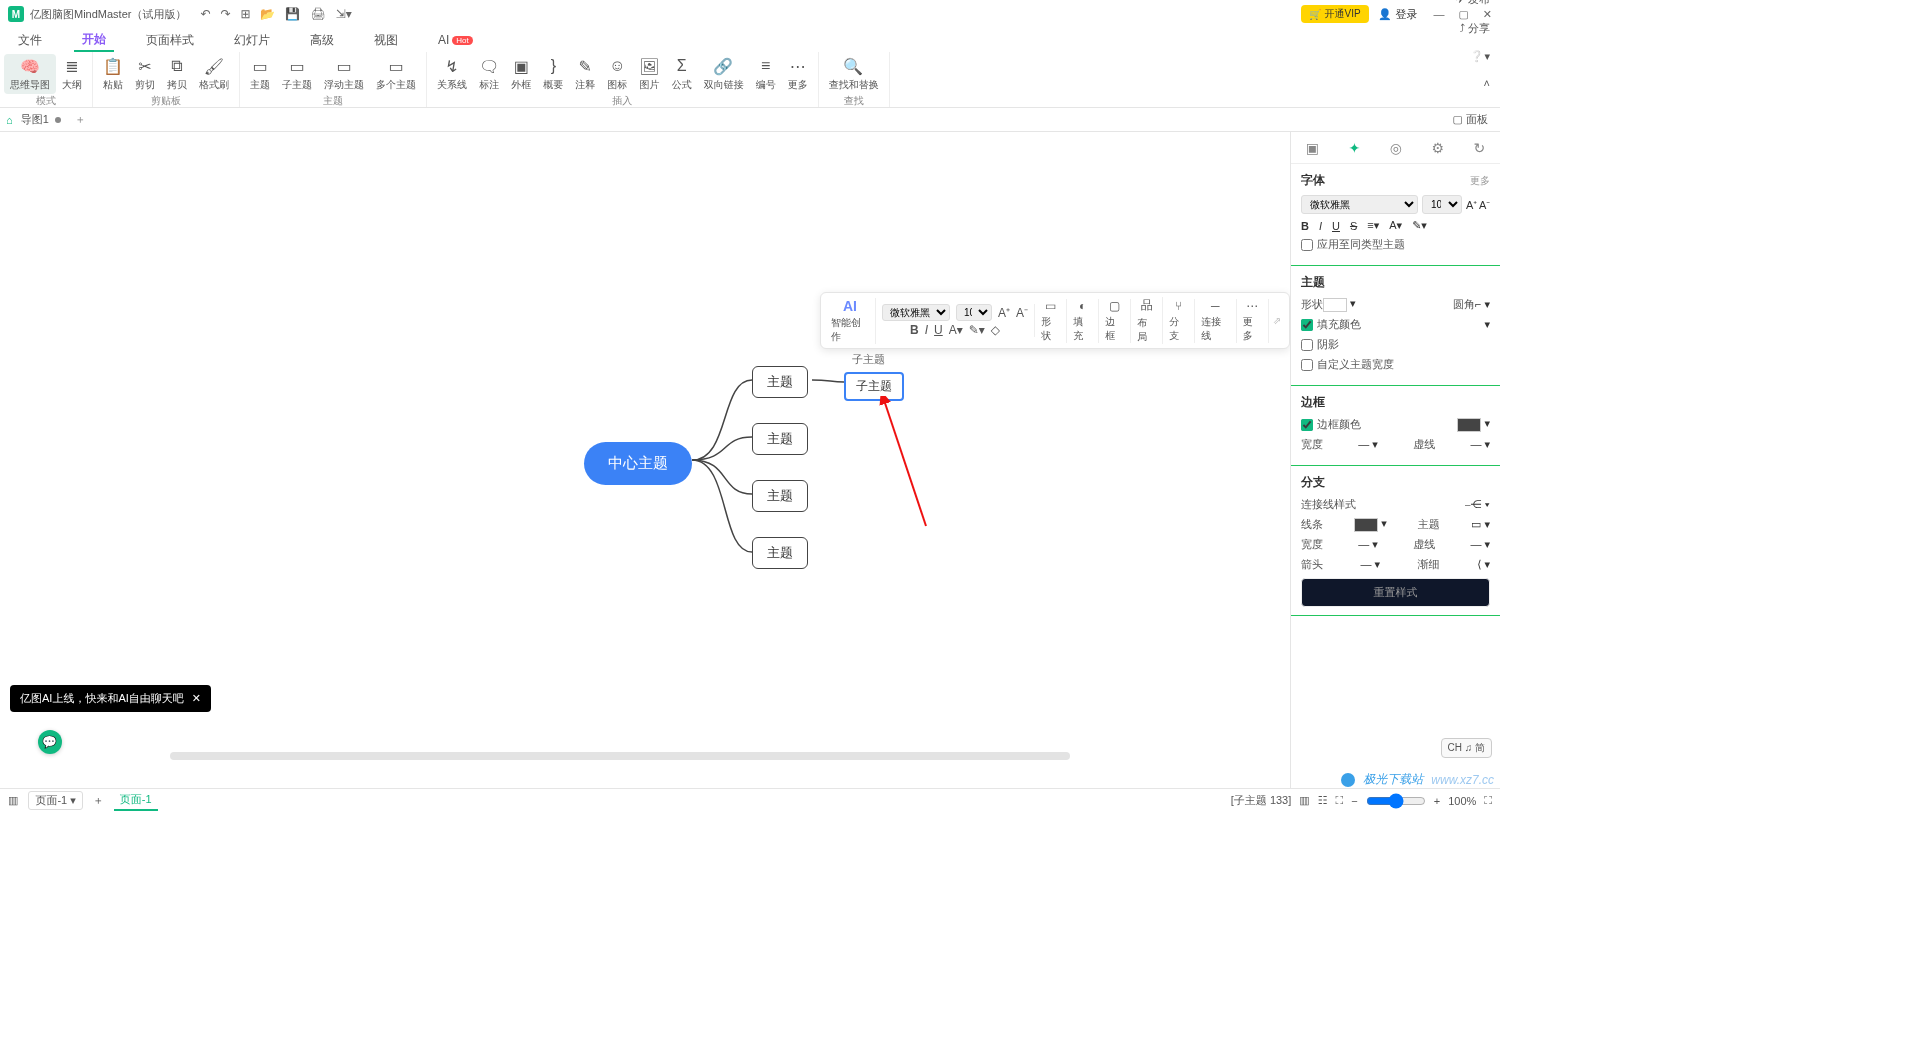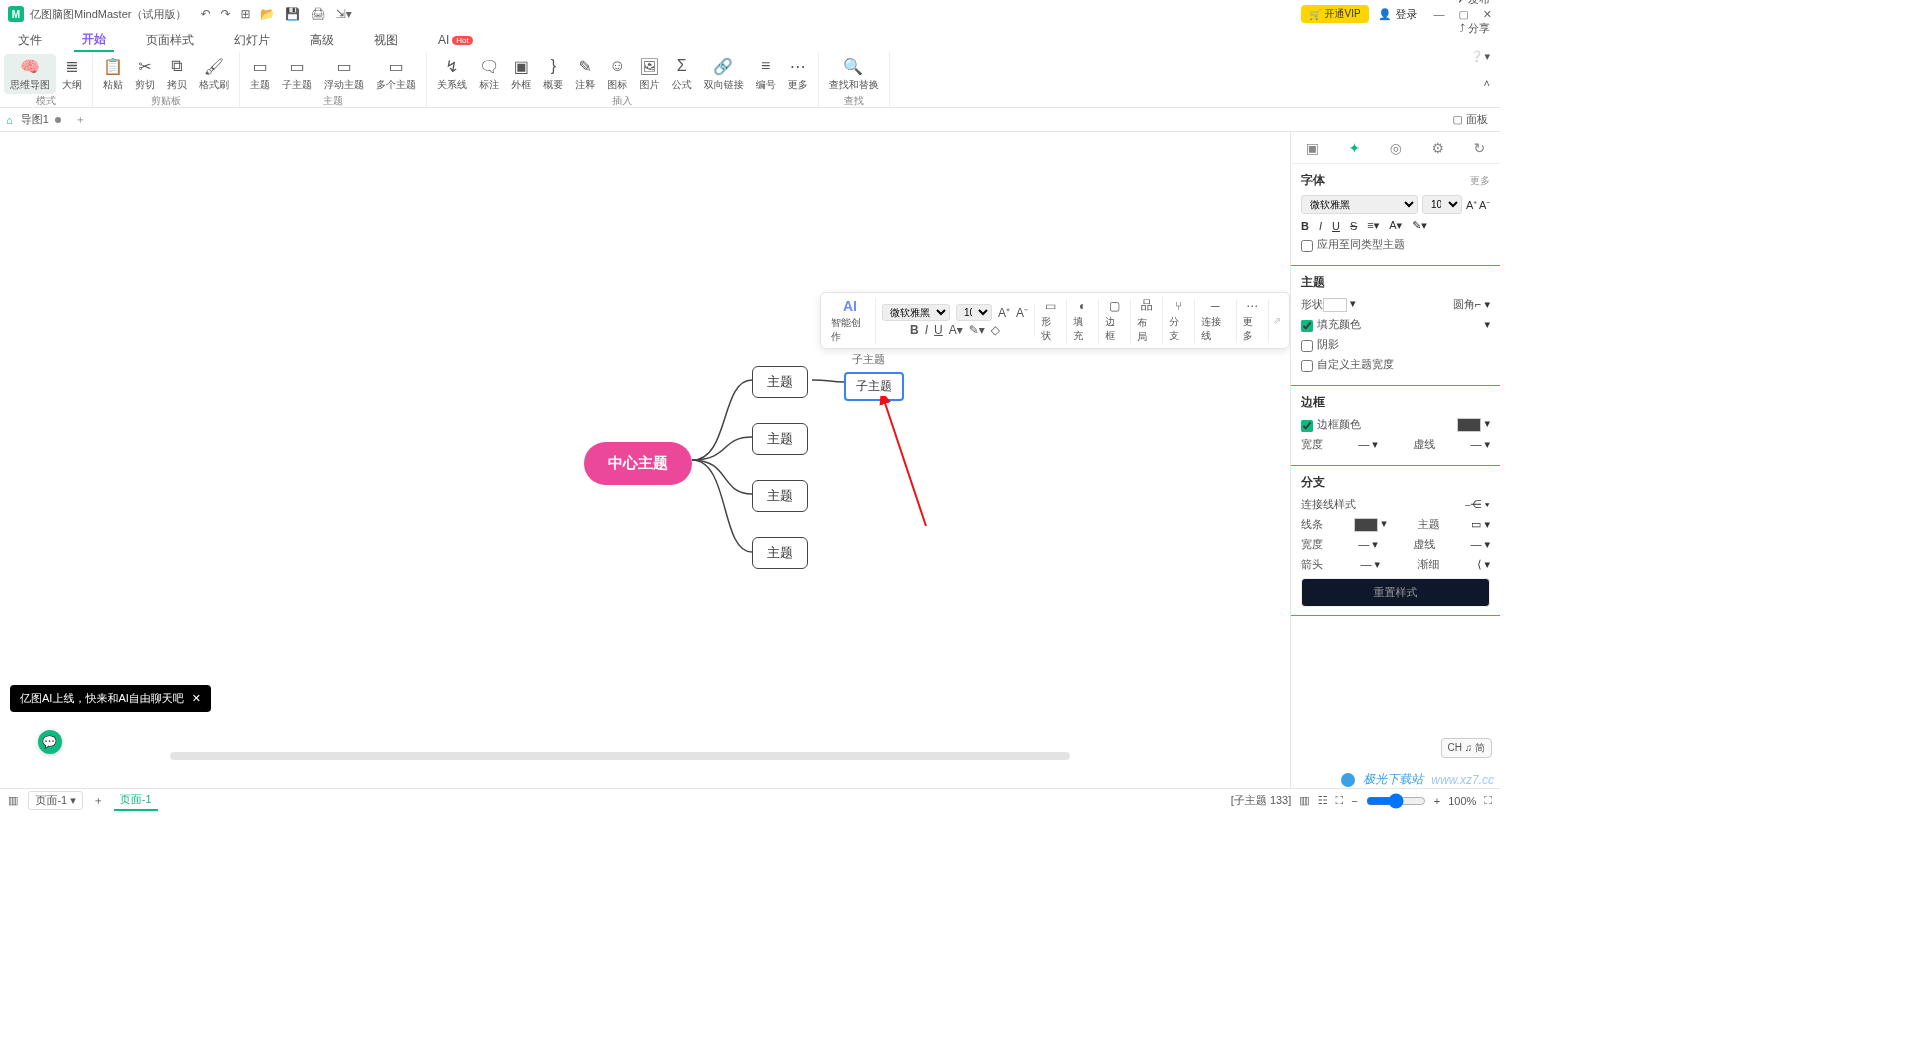--- a/index.html
+++ b/index.html
@@ -38,21 +38,21 @@
 .tabstrip .doctab { display: flex; align-items: center; gap: 6px; padding: 0 8px; }
 .tabstrip .doctab .dot { width: 6px; height: 6px; background: #888; border-radius: 50%; }
 .tabstrip .plus { margin-left: 6px; color: #888; cursor: pointer; }
 .tabstrip .right { margin-left: auto; padding: 0 6px; }
 
 
 .workspace { position: absolute; top: 132px; left: 0; right: 210px; bottom: 24px; background: #fff; overflow: hidden; }
 
 
 .node { position: absolute; border: 1px solid #444; border-radius: 6px; background: #fff; padding: 6px 14px; font-size: 13px; color: #333; text-align: center; }
-.central { position: absolute; background: #ec4899; color: #fff; font-weight: bold; border-radius: 22px; padding: 12px 24px; font-size: 15px; border: none; }
+.central { position: absolute; background: #3b82f6; color: #fff; font-weight: normal; border-radius: 22px; padding: 12px 24px; font-size: 15px; border: none; }
 .subnode { position: absolute; border: 2px solid #3b82f6; border-radius: 4px; padding: 4px 10px; font-size: 12px; color: #333; background: #fff; }
 .sublabel { position: absolute; font-size: 11px; color: #666; }
 
 
 .connectors { position: absolute; top: 0; left: 0; width: 100%; height: 100%; }
 
 
 .float-tb { position: absolute; background: #fff; border: 1px solid #e5e5e5; border-radius: 6px; box-shadow: 0 2px 8px rgba(0,0,0,.1); display: flex; align-items: center; padding: 4px; font-size: 10px; color: #555; }
 .float-tb .col { display: flex; flex-direction: column; align-items: center; padding: 0 6px; gap: 2px; border-right: 1px solid #eee; }
 .float-tb .col:last-child { border-right: none; }
@@ -69,21 +69,21 @@
 .rpanel { position: absolute; top: 132px; right: 0; width: 210px; bottom: 24px; background: #fff; border-left: 1px solid #e5e5e5; font-size: 11px; color: #333; overflow: auto; }
 .rpanel .tabs { display: flex; height: 32px; border-bottom: 1px solid #eee; align-items: center; justify-content: space-around; }
 .rpanel .tabs span { cursor: pointer; color: #888; font-size: 14px; }
 .rpanel .tabs span.active { color: #10b981; }
 .rpanel .sec { padding: 8px 10px; border-bottom: 1px solid #22c55e; }
 .rpanel .sec-head { display: flex; justify-content: space-between; align-items: center; font-weight: bold; font-size: 12px; margin-bottom: 6px; }
 .rpanel .more { font-size: 10px; color: #999; font-weight: normal; }
 .rpanel .row { display: flex; align-items: center; justify-content: space-between; margin: 5px 0; }
 .rpanel .row label { color: #555; }
 .rpanel select, .rpanel input { border: 1px solid #ddd; font-size: 10px; padding: 2px 4px; border-radius: 3px; }
-.rpanel .chk { display: flex; align-items: flex-end; gap: 4px; }
+.rpanel .chk { display: flex; align-items: center; gap: 4px; }
 .rpanel .chk input[type=checkbox] { width: 12px; height: 12px; }
 .rpanel .chk.on input { accent-color: #10b981; }
 .rpanel .swatch { width: 24px; height: 14px; border: 1px solid #ccc; display: inline-block; vertical-align: middle; }
 .rpanel .reset { width: 100%; text-align: center; padding: 6px; background: #0f172a; border: 1px solid #eee; border-radius: 4px; color: #999; margin-top: 6px; }
 
 
 .ai-toast { position: absolute; bottom: 100px; left: 10px; background: #000; color: #fff; font-size: 11px; padding: 6px 10px; border-radius: 4px; display: flex; align-items: center; gap: 8px; }
 .ai-bubble { position: absolute; bottom: 58px; left: 38px; width: 24px; height: 24px; background: #10b981; border-radius: 50%; display: flex; align-items: center; justify-content: center; color: #fff; font-size: 12px; box-shadow: 0 1px 4px rgba(0,0,0,.2); }
 .ime { position: absolute; right: 8px; bottom: 54px; border: 1px solid #ccc; border-radius: 4px; padding: 2px 6px; font-size: 10px; background: #f9f9f9; color: #555; }
 

